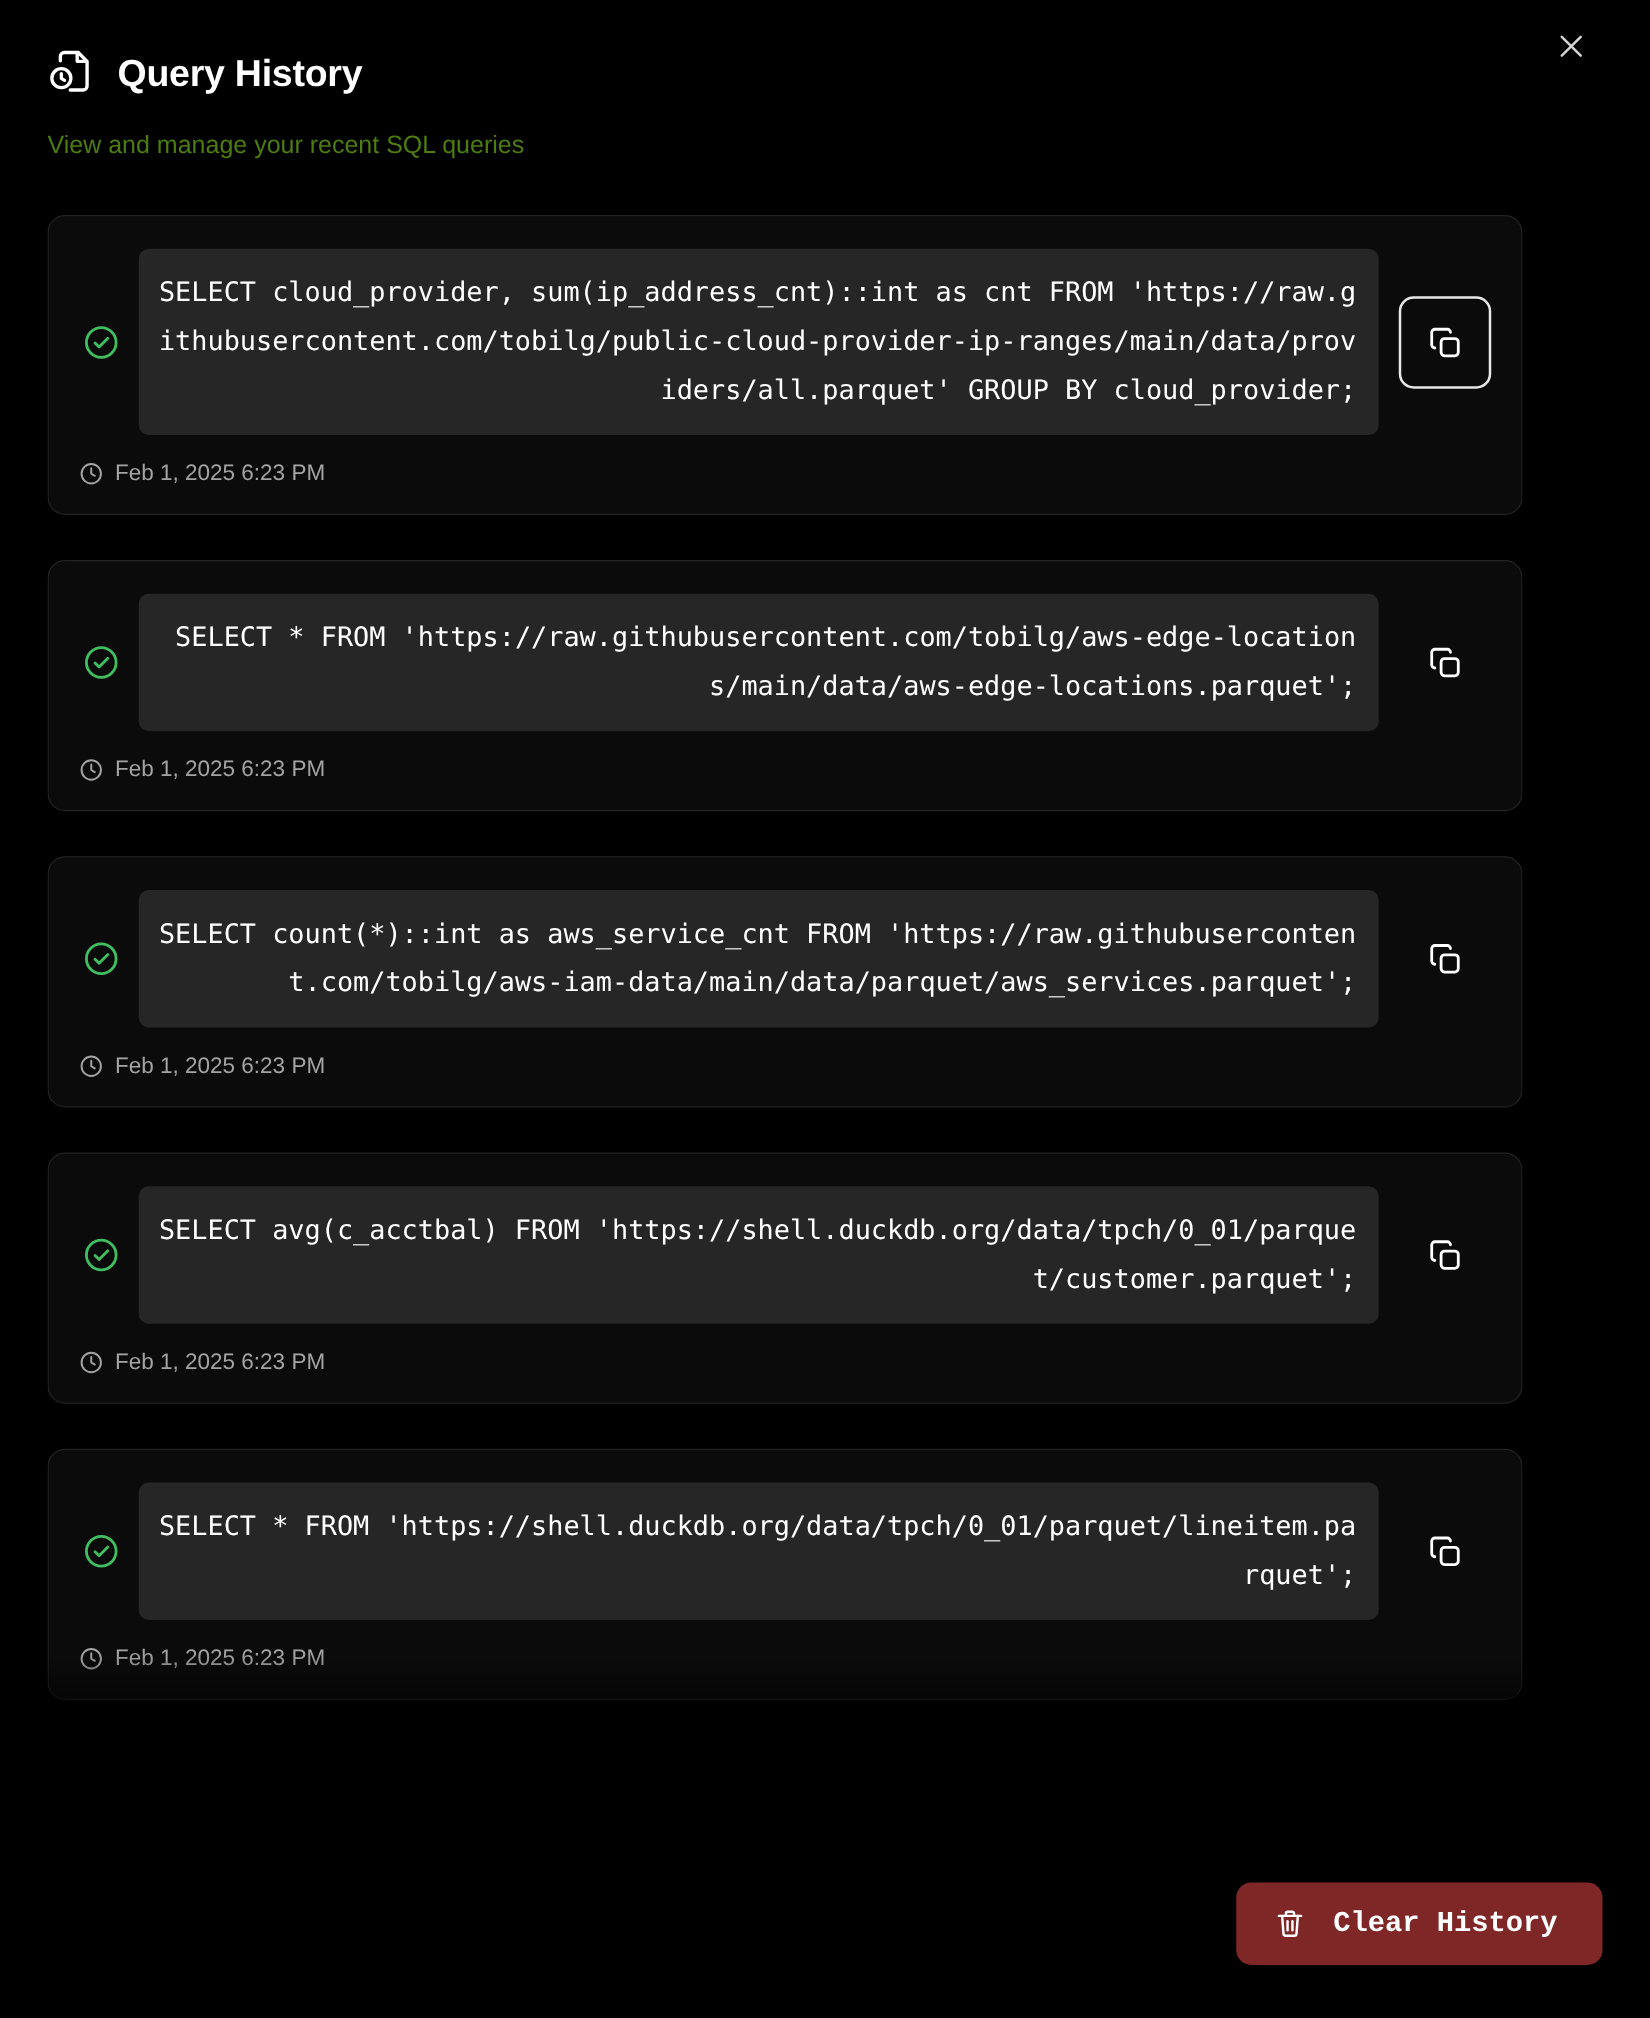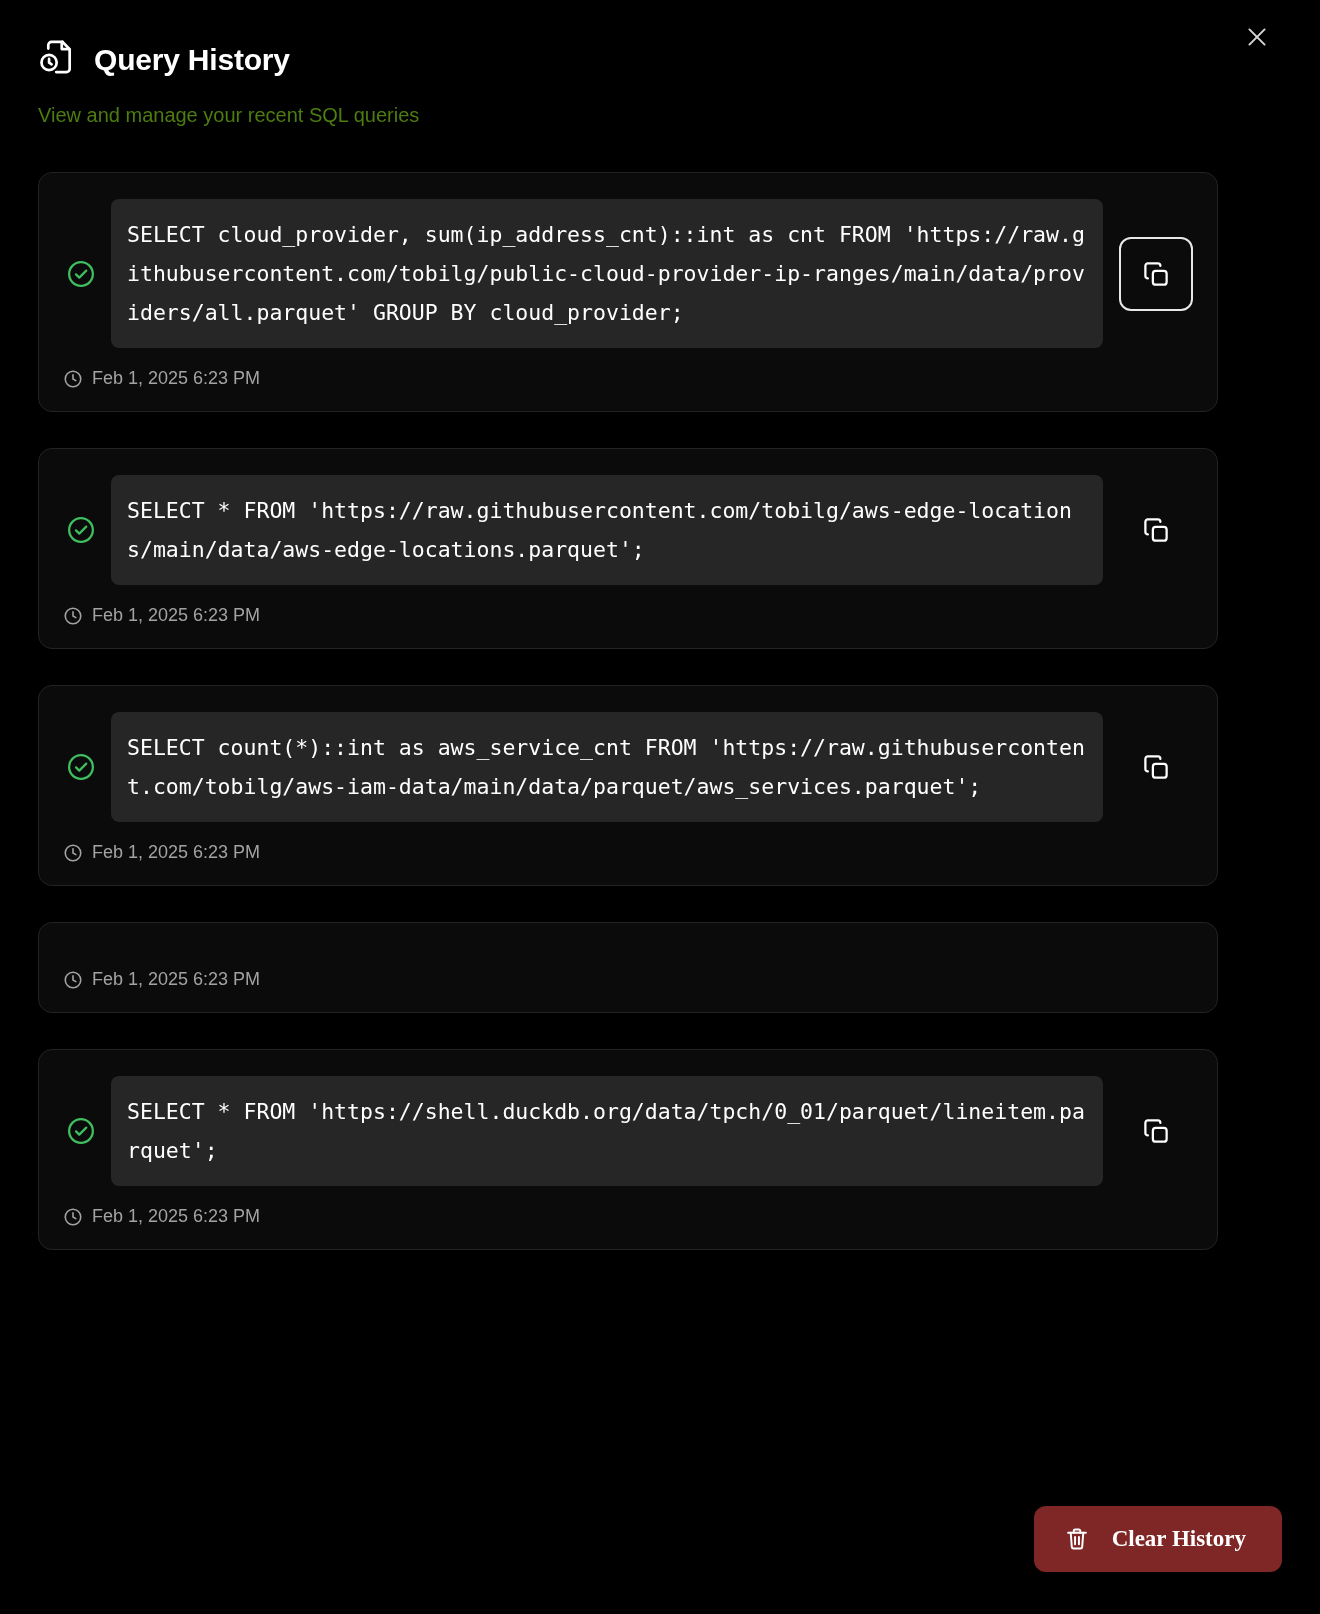--- a/index.html
+++ b/index.html
@@ -92,20 +92,21 @@
     color: #3fbf5f;
     margin-right: 12px;
   }
   .status-icon svg { display: block; }
   .sql-box {
     flex: 1 1 auto;
     background: #262626;
     border-radius: 8px;
     padding: 16px 18px 16px 16px;
     min-width: 0;
+    text-align: right;
   }
   .sql-text {
     font-family: "DejaVu Sans Mono", "Liberation Mono", monospace;
     font-size: 21.5px;
     line-height: 39px;
     color: #ffffff;
     white-space: pre-wrap;
     word-break: break-all;
     overflow-wrap: anywhere;
   }
@@ -162,21 +163,21 @@
     display: flex;
     align-items: center;
     gap: 22px;
     background: #7f2727;
     color: #ffffff;
     border: none;
     border-radius: 12px;
     padding: 20px 36px 20px 30px;
     font-size: 23px;
     font-weight: bold;
-    font-family: Liberation Serif, serif;
+    font-family: Liberation Mono, monospace;
     cursor: pointer;
   }
   .clear-btn svg { display: block; flex: none; }
 </style>
 </head>
 <body>
 
 <div class="screen">
 
   <button class="close-btn" aria-label="close">
@@ -285,20 +286,37 @@
           <svg width="20" height="20" viewBox="0 0 24 24" fill="none" stroke="currentColor" stroke-width="1.9" stroke-linecap="round" stroke-linejoin="round">
             <circle cx="12" cy="12" r="9.3"></circle>
             <path d="M12 6.8V12l3.4 2"></path>
           </svg>
         </span>
         <span>Feb 1, 2025 6:23 PM</span>
       </div>
     </div>
 
     <div class="card">
+      <div class="card-body">
+        <span class="status-icon">
+          <svg width="30" height="30" viewBox="0 0 24 24" fill="none" stroke="currentColor" stroke-width="1.8" stroke-linecap="round" stroke-linejoin="round">
+            <circle cx="12" cy="12" r="9.5"></circle>
+            <path d="M8 12.3l2.6 2.6L16.2 9.3"></path>
+          </svg>
+        </span>
+        <div class="sql-box">
+          <div class="sql-text">SELECT avg(c_acctbal) FROM 'https://shell.duckdb.org/data/tpch/0_01/parquet/customer.parquet';</div>
+        </div>
+        <button class="copy-btn" aria-label="copy query">
+          <svg width="30" height="30" viewBox="0 0 24 24" fill="none" stroke="currentColor" stroke-width="1.8" stroke-linecap="round" stroke-linejoin="round">
+            <rect x="9.5" y="9.5" width="11" height="11" rx="2.2"></rect>
+            <path d="M5.5 15.5A2 2 0 0 1 3.5 13.5v-8a2 2 0 0 1 2-2h8a2 2 0 0 1 2 2"></path>
+          </svg>
+        </button>
+      </div>
       <div class="meta-row">
         <span>
           <svg width="20" height="20" viewBox="0 0 24 24" fill="none" stroke="currentColor" stroke-width="1.9" stroke-linecap="round" stroke-linejoin="round">
             <circle cx="12" cy="12" r="9.3"></circle>
             <path d="M12 6.8V12l3.4 2"></path>
           </svg>
         </span>
         <span>Feb 1, 2025 6:23 PM</span>
       </div>
     </div>

